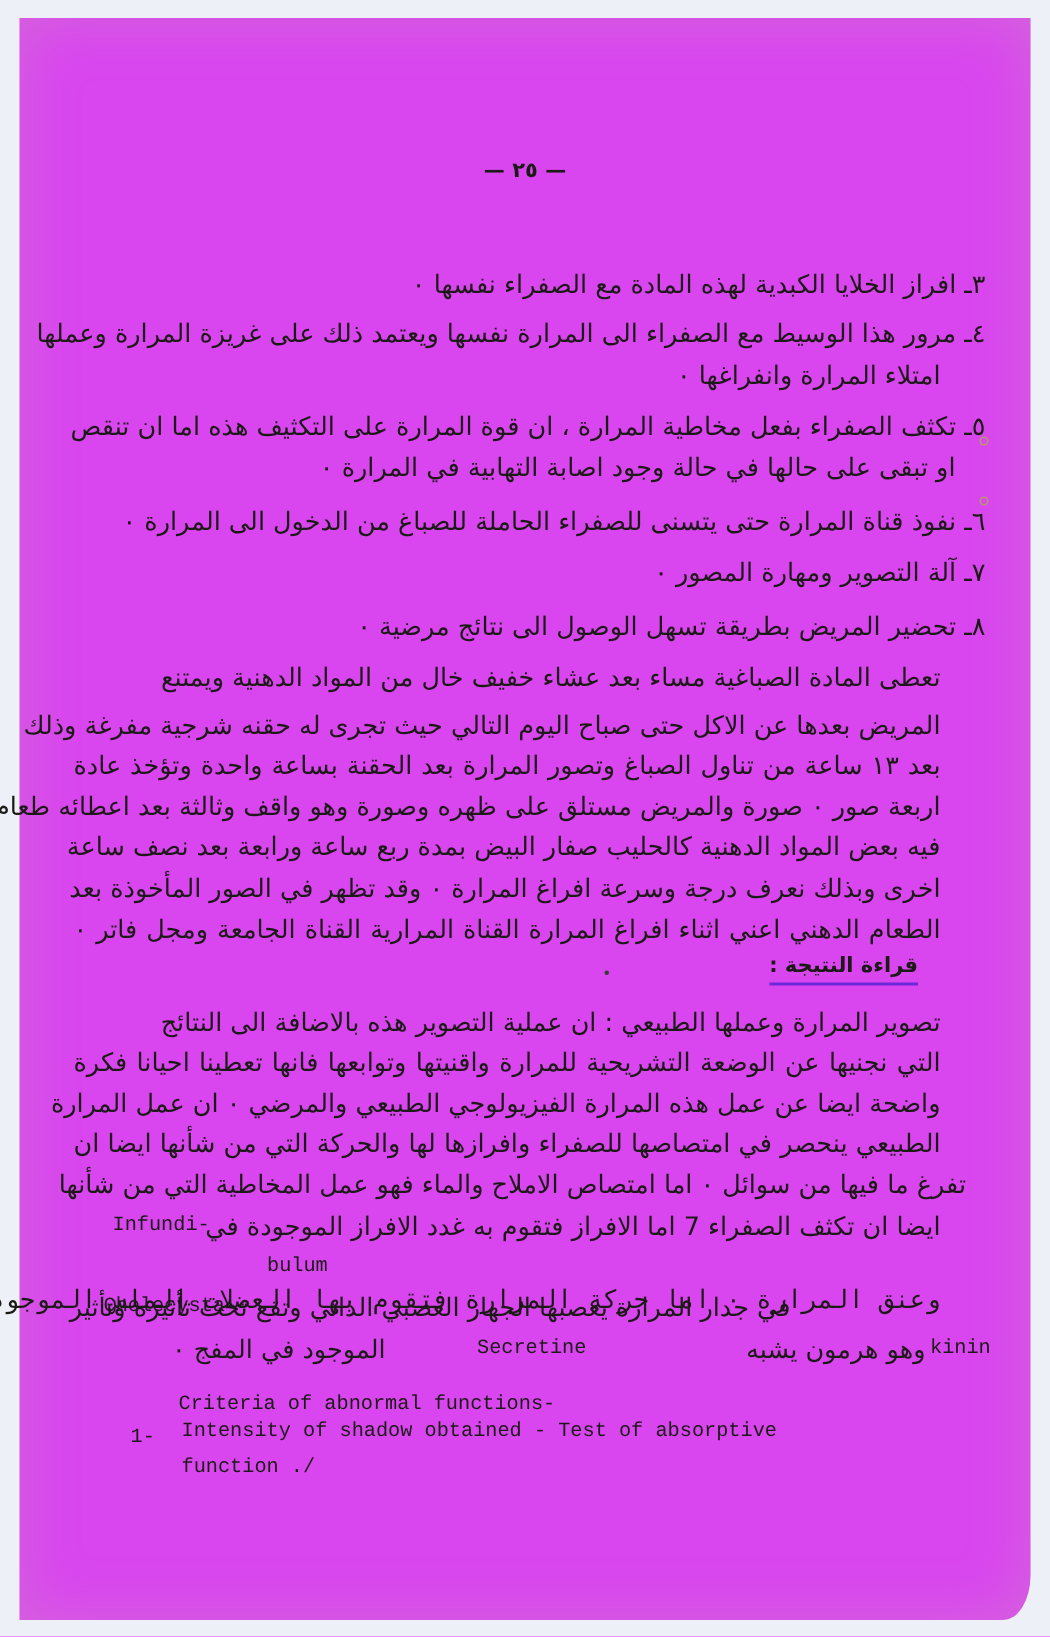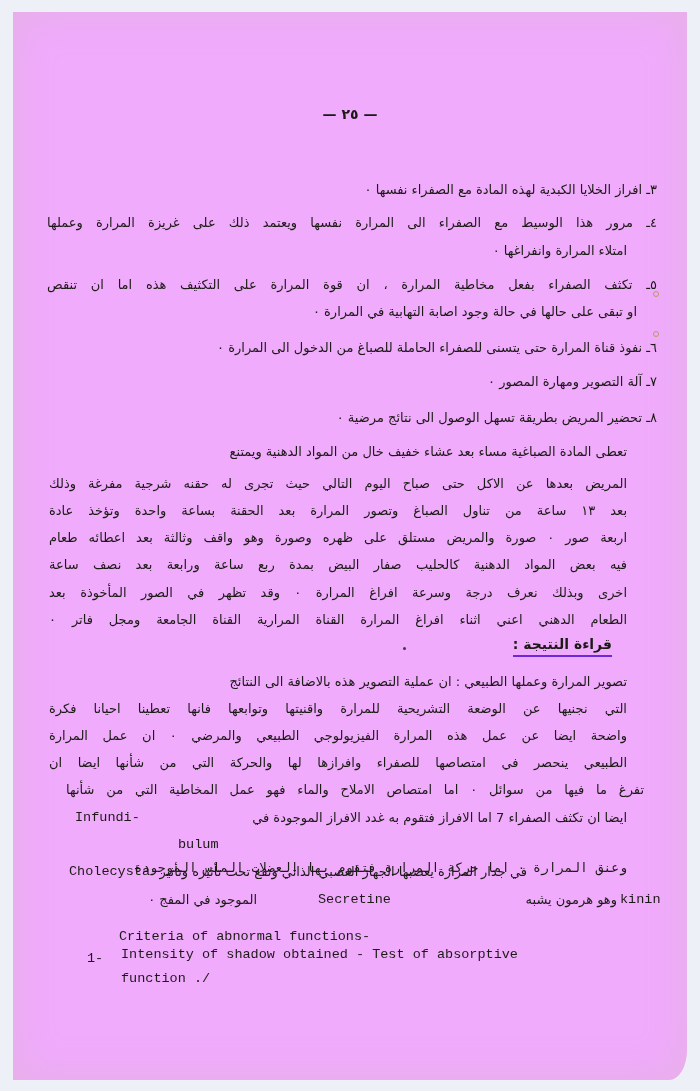--- a/index.html
+++ b/index.html
@@ -7,31 +7,31 @@
     width: 700px; height: 1091px;
     background: #eef0f8;
     position: relative;
     overflow: hidden;
     font-family: "DejaVu Sans", sans-serif;
   }
   .paper {
     position: absolute;
     left: 13px; top: 12px;
     width: 674px; height: 1068px;
-    background: #f0abfc;
+    background: #d946ef;
     border-bottom-right-radius: 18px 30px;
     box-shadow: inset 0 0 40px rgba(200,196,160,0.25);
   }
   .line {
     position: absolute;
     direction: rtl;
     text-align: right;
     color: #1c1a16;
     font-family: "DejaVu Sans", sans-serif;
-    font-size: 13px;
+    font-size: 17px;
     white-space: nowrap;
     line-height: 20px;
   }
   .just { text-align: justify; text-align-last: justify; }
   .page-num {
     position: absolute; left: 0; width: 674px; top: 94px;
     text-align: center; font-size: 14px; font-weight: bold; color: #1c1a16;
     direction: rtl;
   }
   .heading {

